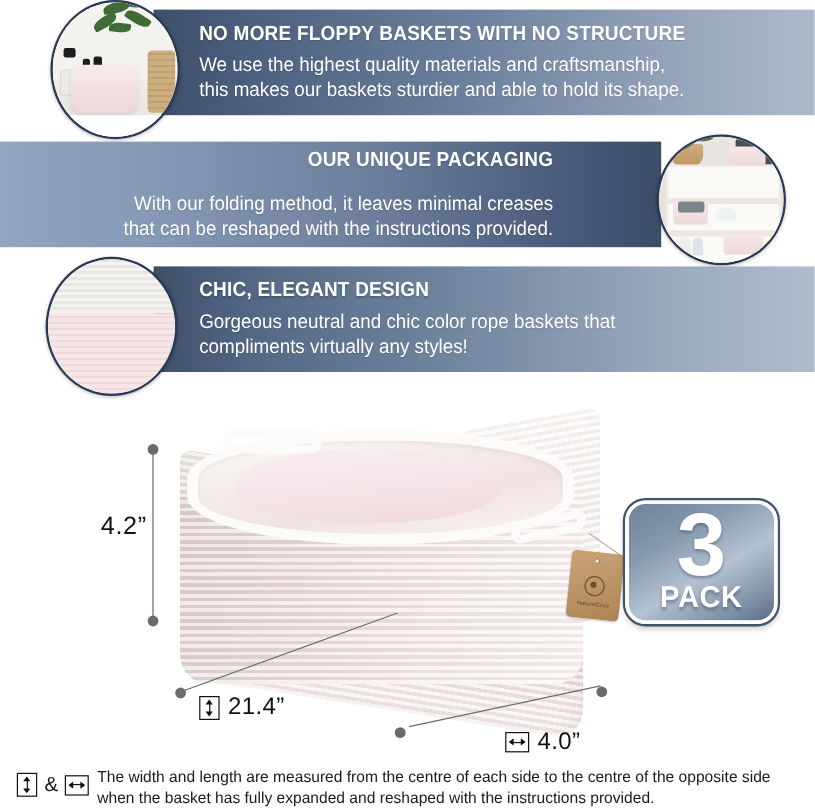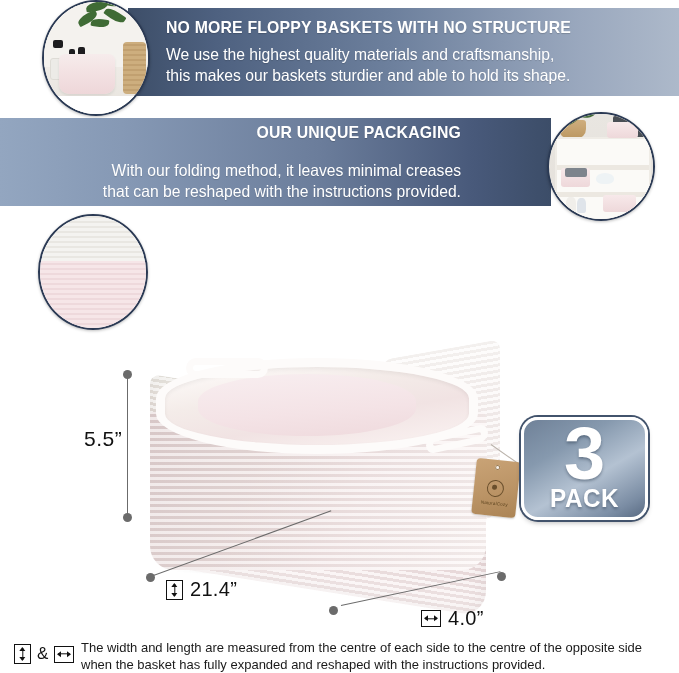--- a/index.html
+++ b/index.html
@@ -259,20 +259,28 @@
         <div class="t2-bskt" style="left:54%;top:-22%;width:34%;height:20%;"></div>
         <div class="t2-bskt" style="left:50%;top:70%;width:36%;height:22%;"></div>
         <div class="t2-board" style="left:8%;top:36%;width:24%;height:12%;background:#7d848c;"></div>
         <div class="t2-bskt" style="left:42%;top:42%;width:20%;height:14%;background:#eef3f5;border-radius:50% 50% 40% 40%;"></div>
         <div class="t2-bskt" style="left:10%;top:72%;width:10%;height:20%;background:#f0eeea;border-radius:40% 40% 20% 20%;"></div>
         <div class="t2-bskt" style="left:22%;top:74%;width:9%;height:18%;background:#dfe4ea;border-radius:40% 40% 20% 20%;"></div>
       </div>
     </div>
   </div>
 
+  <div class="banner banner-3">
+    <div class="bar"></div>
+    <div class="banner-txt b3-txt">
+      <div class="b-head">CHIC, ELEGANT DESIGN</div>
+      <div class="b-sub">Gorgeous neutral and chic color rope baskets that
+compliments virtually any styles!</div>
+    </div>
+  </div>
 
   <div class="thumb thumb-3">
     <div class="thumb-inner">
       <div class="t3-top"></div>
       <div class="t3-bot"></div>
     </div>
   </div>
 
   <div class="product">
     <div class="basket">
@@ -289,21 +297,21 @@
     <div class="tag">
       <div class="tag-hole"></div>
       <div class="tag-logo"></div>
       <div class="tag-word">NaturalCozy</div>
     </div>
   </div>
 
   <div class="dimline dim-v"></div>
   <div class="dot dot-v1"></div>
   <div class="dot dot-v2"></div>
-  <div class="lbl-55">5.5”</div>
+  <div class="lbl-55">4.2”</div>
 
   <div class="dim-d1"></div>
   <div class="dot dot-d1a"></div>
   <div class="dot dot-d1b"></div>
   <div class="lbl-box lbl-135">
     <span class="glyph">
         <span class="arrow-v"></span>
       </span>
     <span>21.4”</span>
   </div>

